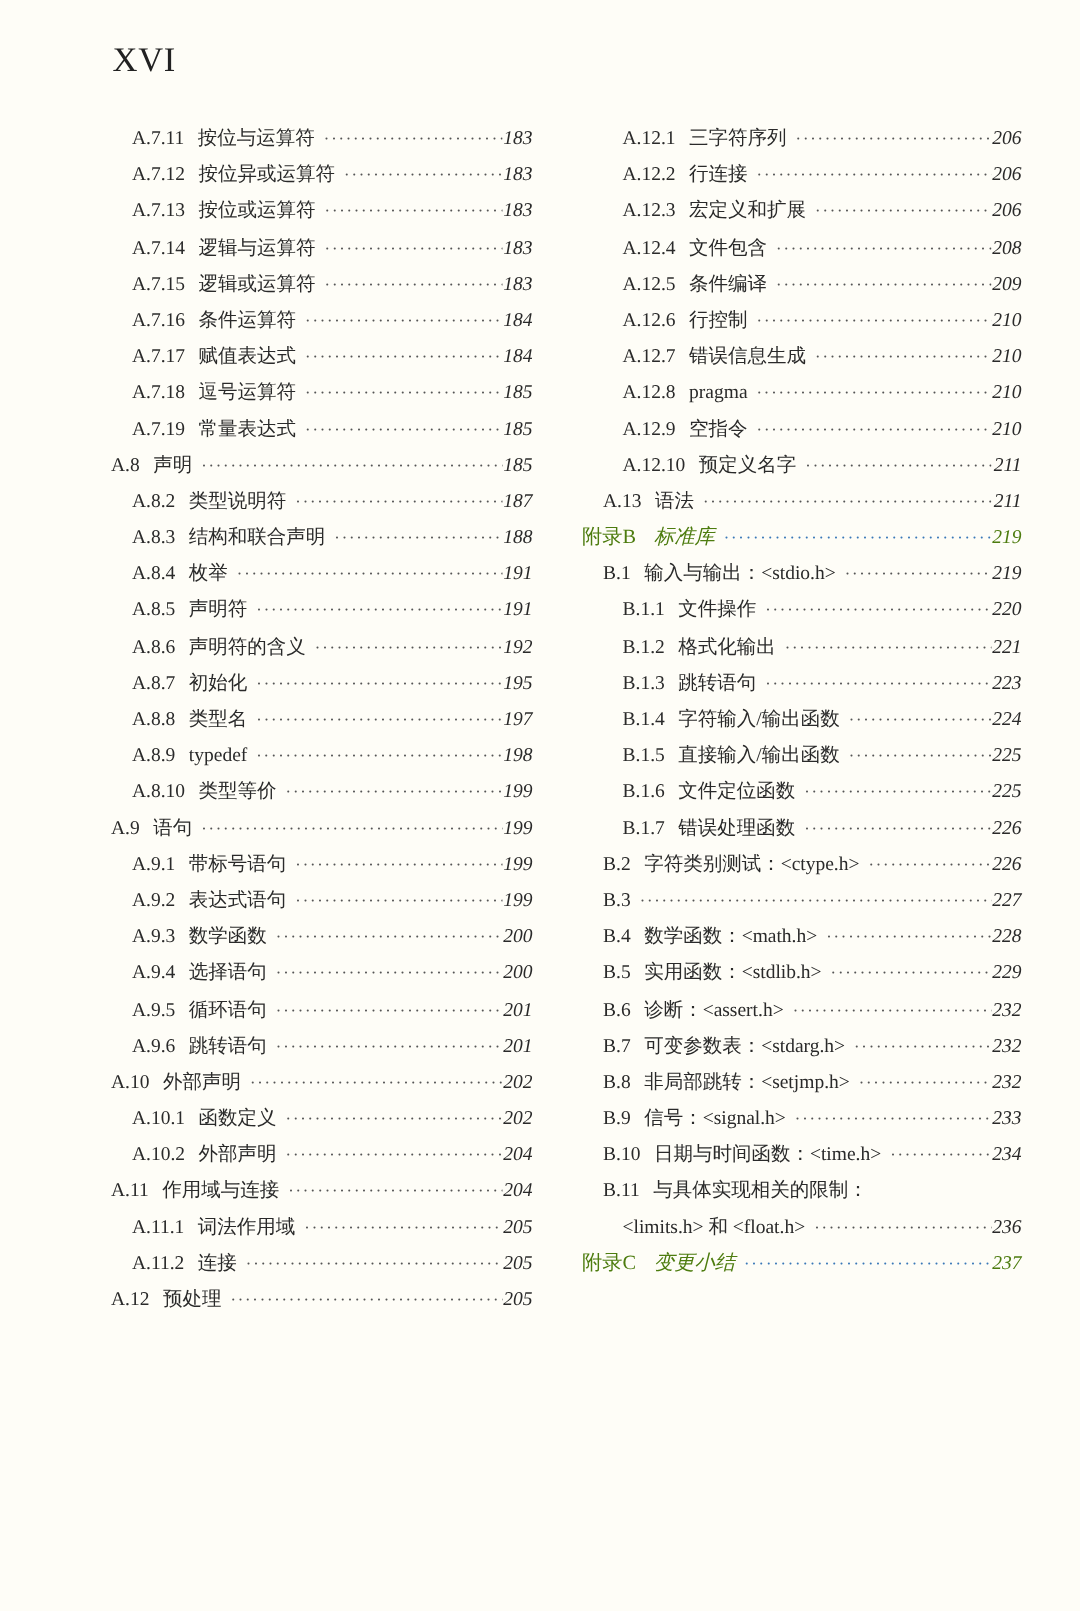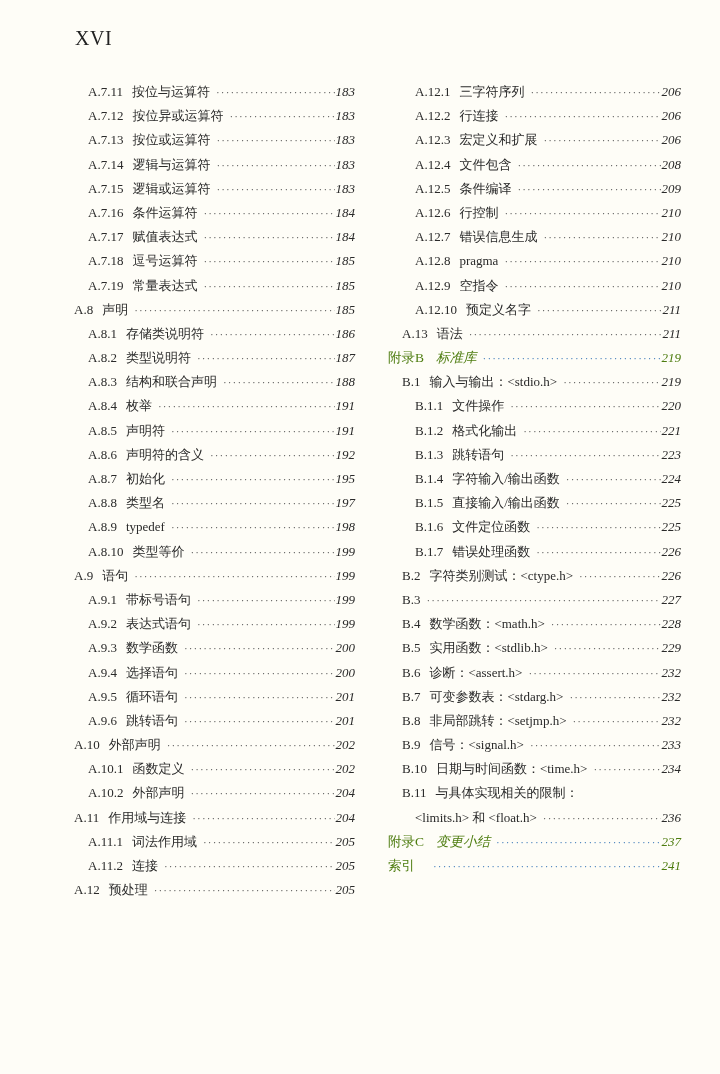--- a/index.html
+++ b/index.html
@@ -6,21 +6,21 @@
     body {
       width: 720px; height: 1074px;
       background: #fefdf7;
       position: relative;
       overflow: hidden;
       font-family: "Liberation Serif", "DejaVu Serif", serif;
       color: #2a2a2a;
     }
     .page-number {
       position: absolute; left: 75px; top: 27px;
-      font-size: 20px; letter-spacing: 0.5px;
+      font-size: 23px; letter-spacing: 0.5px;
       color: #222;
     }
     .toc-col { position: absolute; top: 80px; }
     .toc-col.left { left: 74px; width: 281px; }
     .toc-col.right { left: 388px; width: 293px; }
     .toc-row {
       display: flex; align-items: baseline;
       height: 24.2px; line-height: 24.2px;
       font-size: 13px; white-space: nowrap;
       cursor: pointer;
@@ -106,26 +106,20 @@
       <span class="leader"></span>
       <span class="page">185</span>
     </div>
     <div class="toc-row">
       <span class="num">A.8</span>
       <span class="title">声明</span>
       <span class="leader"></span>
       <span class="page">185</span>
     </div>
     <div class="toc-row lvl-2">
-      <span class="num">A.8.1</span>
-      <span class="title">存储类说明符</span>
-      <span class="leader"></span>
-      <span class="page">186</span>
-    </div>
-    <div class="toc-row lvl-2">
       <span class="num">A.8.2</span>
       <span class="title">类型说明符</span>
       <span class="leader"></span>
       <span class="page">187</span>
     </div>
     <div class="toc-row lvl-2">
       <span class="num">A.8.3</span>
       <span class="title">结构和联合声明</span>
       <span class="leader"></span>
       <span class="page">188</span>
@@ -440,19 +434,13 @@
       <span class="title" style="margin-left: 0px;">&lt;limits.h&gt; 和 &lt;float.h&gt;</span>
       <span class="leader"></span>
       <span class="page">236</span>
     </div>
     <div class="toc-row appendix">
       <span class="num">附录C</span>
       <span class="title">变更小结</span>
       <span class="leader"></span>
       <span class="page">237</span>
     </div>
-    <div class="toc-row appendix">
-      <span class="num">索引</span>
-      <span class="title"></span>
-      <span class="leader"></span>
-      <span class="page">241</span>
-    </div>
   </div>
 
 </body></html>

